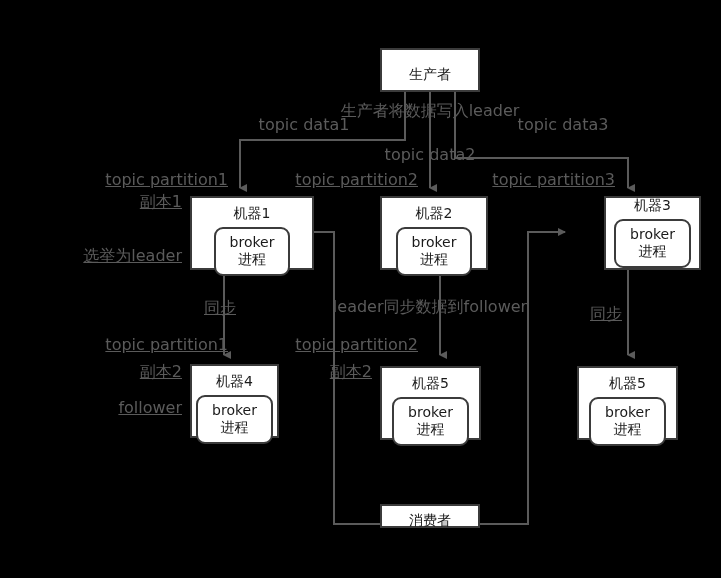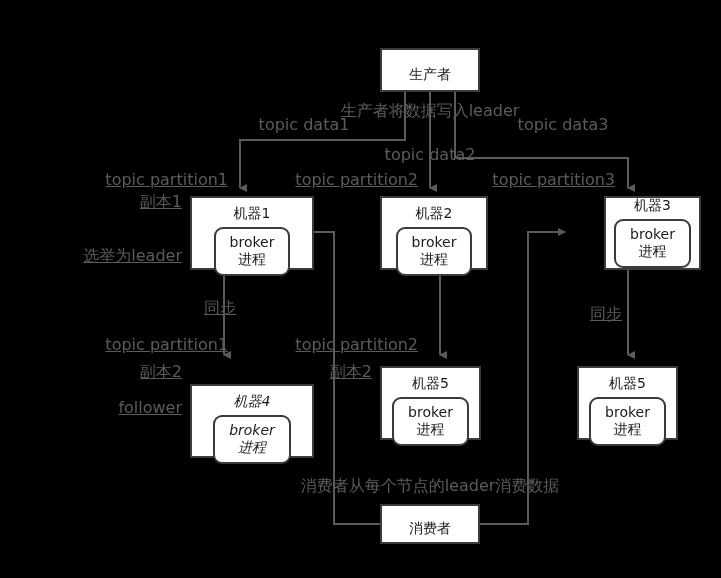--- a/index.html
+++ b/index.html
@@ -132,21 +132,21 @@
   </div>
 
   <div class="node" style="left:604px; top:196px; width:97px; height:74px;justify-content:flex-end;">
     <span class="node-title">机器3</span>
     <div class="broker">
       <div>broker</div>
       <div>进程</div>
     </div>
   </div>
 
-  <div class="node" style="left:190px; top:384px; width:124px; height:74px;font-style:italic;">
+  <div class="node" style="left:190px; top:364px; width:89px; height:74px;">
     <span class="node-title">机器4</span>
     <div class="broker">
       <div>broker</div>
       <div>进程</div>
     </div>
   </div>
 
   <div class="node" style="left:380px; top:366px; width:101px; height:74px;">
     <span class="node-title">机器5</span>
     <div class="broker">
@@ -156,41 +156,41 @@
   </div>
 
   <div class="node" style="left:577px; top:366px; width:101px; height:74px;">
     <span class="node-title">机器5</span>
     <div class="broker">
       <div>broker</div>
       <div>进程</div>
     </div>
   </div>
 
-  <div class="node plain-node" style="left:380px; top:504px; width:100px; height:40px;">
+  <div class="node plain-node" style="left:380px; top:504px; width:100px; height:24px;">
     <span class="node-title">消费者</span>
   </div>
 
   <div class="edge-label el-center" style="left:430px; top:103px;">生产者将数据写入leader</div>
   <div class="edge-label el-center" style="left:304px; top:117px;">topic data1</div>
   <div class="edge-label el-center" style="left:430px; top:147px;">topic data2</div>
   <div class="edge-label el-center" style="left:563px; top:117px;">topic data3</div>
 
   <div class="edge-label el-right" style="left:228px; top:172px;">topic partition1</div>
   <div class="edge-label el-right" style="left:418px; top:172px;">topic partition2</div>
   <div class="edge-label el-right" style="left:615px; top:172px;">topic partition3</div>
 
   <div class="edge-label el-right" style="left:182px; top:194px;text-align:center;">副本1</div>
   <div class="edge-label el-right" style="left:182px; top:248px;">选举为leader</div>
 
   <div class="edge-label el-right" style="left:236px; top:300px;">同步</div>
+  <div class="edge-label el-center" style="left:430px; top:299px;">leader同步数据到follower</div>
   <div class="edge-label el-right" style="left:622px; top:306px;">同步</div>
 
   <div class="edge-label el-right" style="left:228px; top:337px;">topic partition1</div>
   <div class="edge-label el-right" style="left:418px; top:337px;">topic partition2</div>
 
   <div class="edge-label el-right" style="left:182px; top:364px;">副本2</div>
   <div class="edge-label el-right" style="left:372px; top:364px;">副本2</div>
   <div class="edge-label el-right" style="left:182px; top:400px;">follower</div>
 
-  <div class="edge-label el-center" style="left:430px; top:478px;">消费者从每个节点的leader消费数据</div>
 
 </div>
 
 </body></html>

